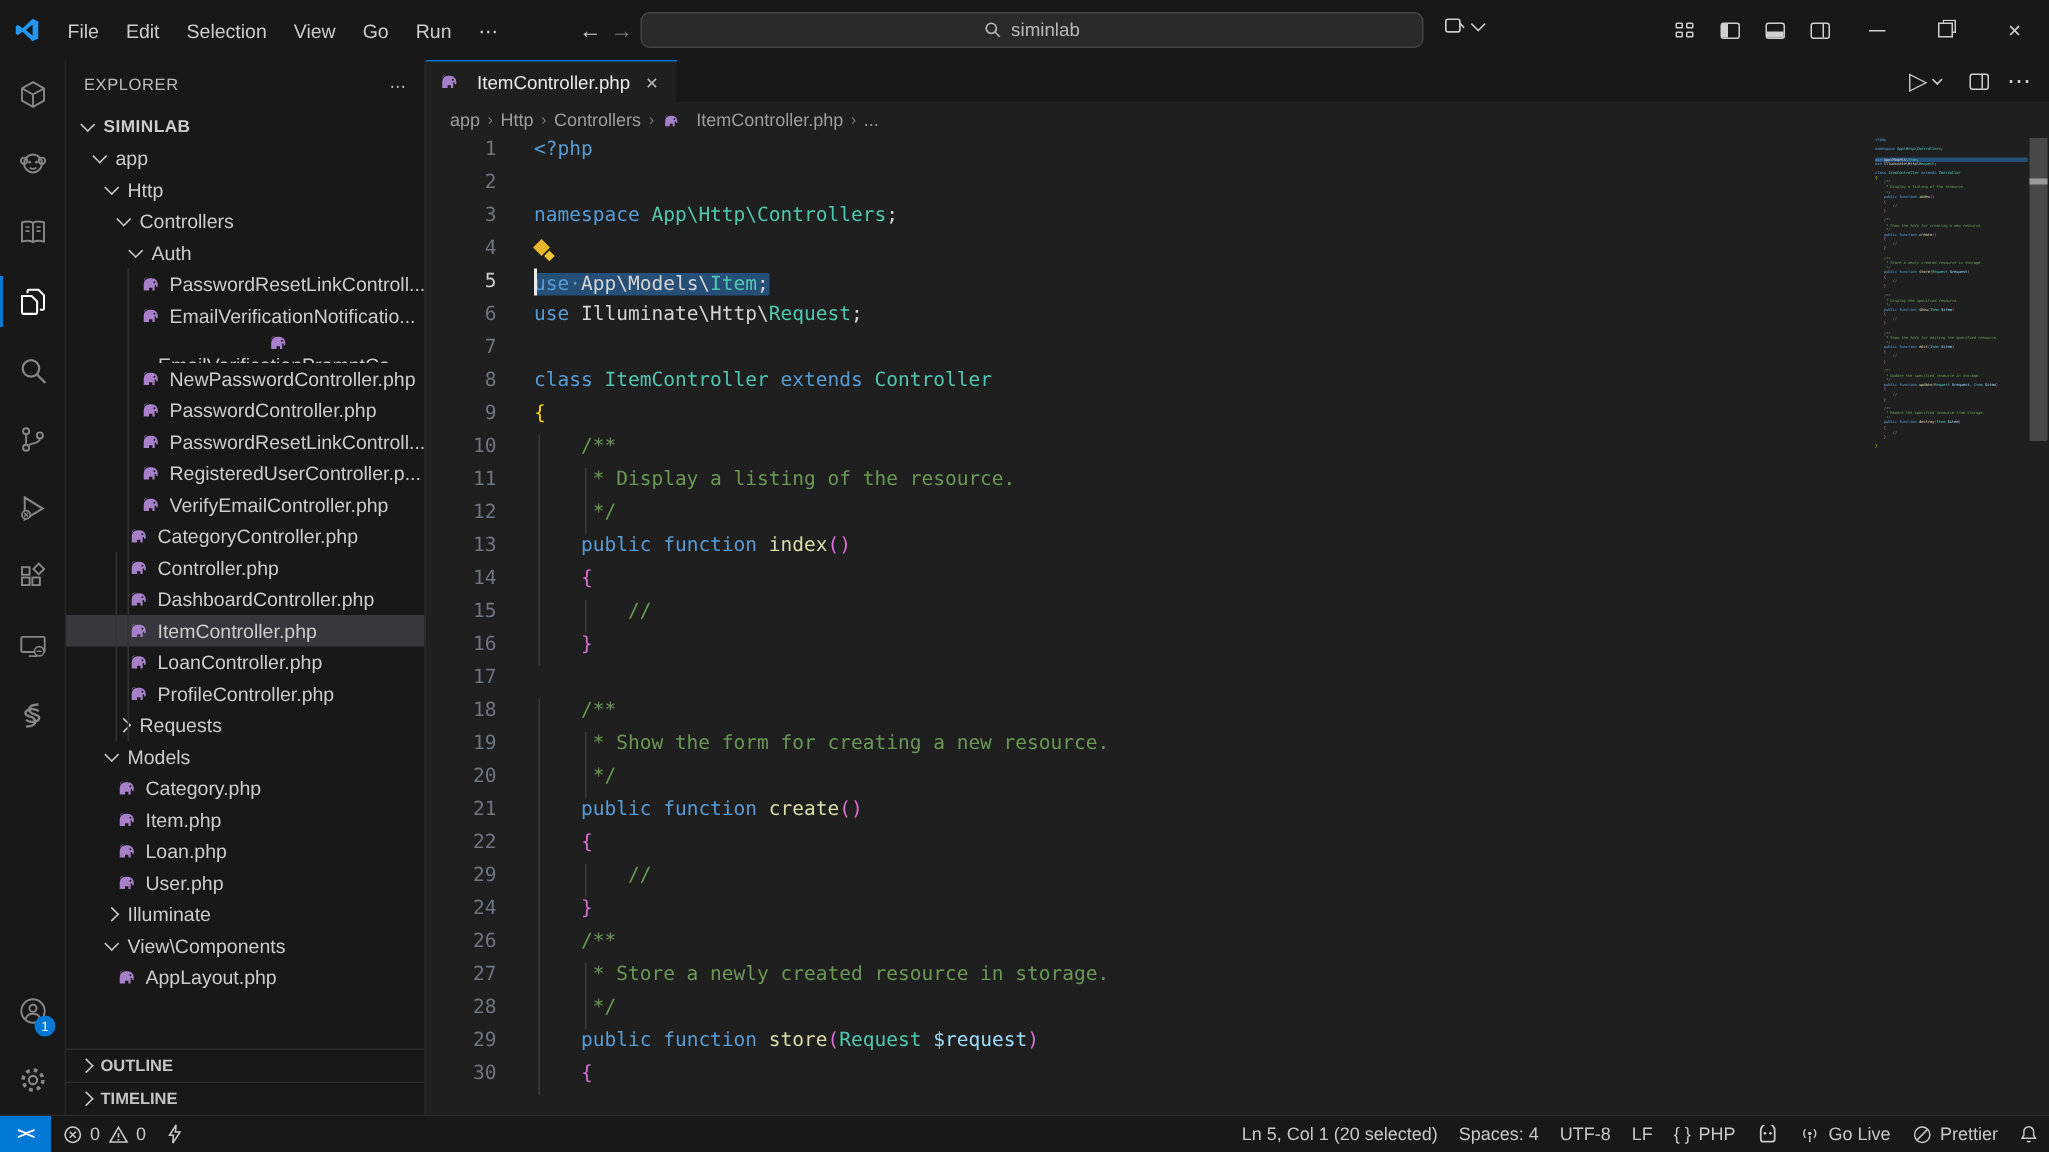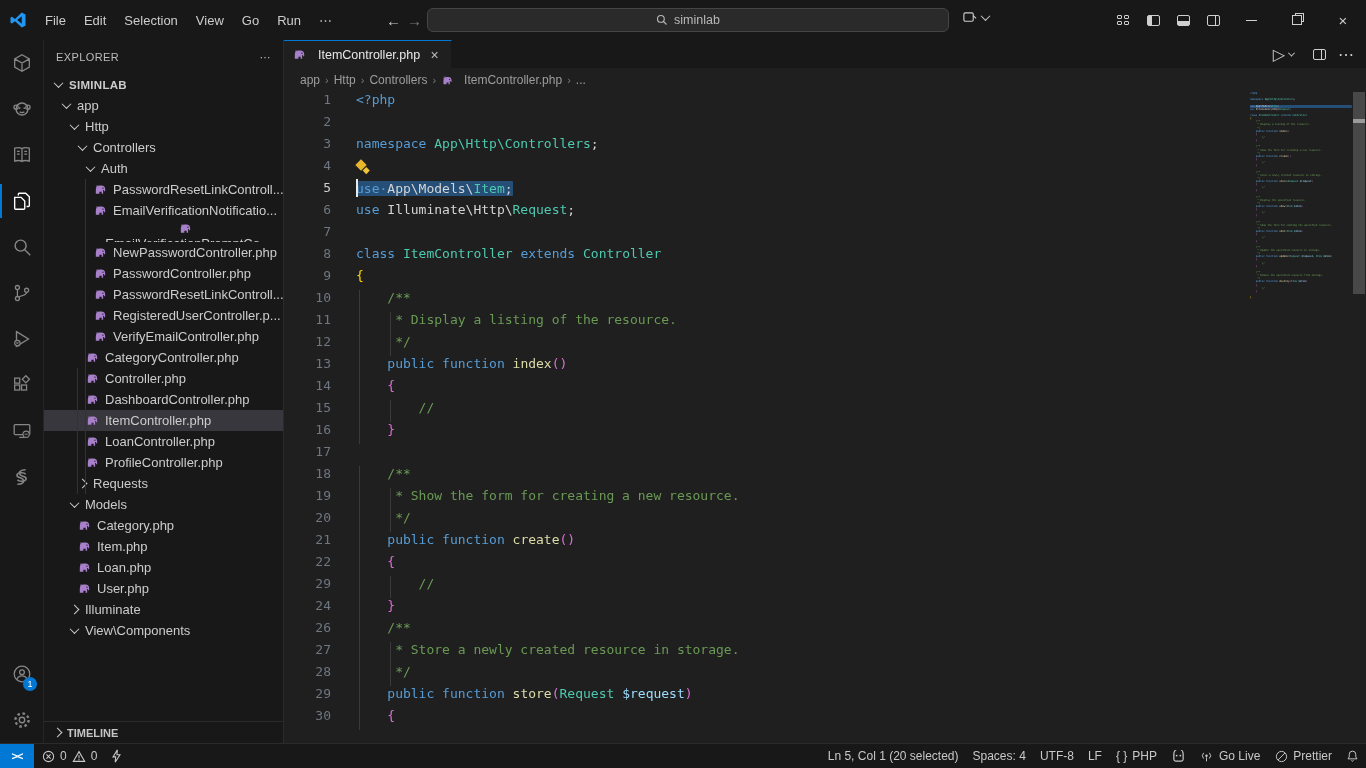--- a/index.html
+++ b/index.html
@@ -465,23 +465,37 @@
           <span class="lbl">User.php</span>
         </div>
         <div class="row" style="padding-left: 25px;">
           <span class="chev col"></span>
           <span class="lbl">Illuminate</span>
         </div>
         <div class="row" style="padding-left: 25px;">
           <span class="chev exp"></span>
           <span class="lbl">View\Components</span>
         </div>
+        <div class="row" style="padding-left: 33px;">
+          <span class="ph-ic">
+            <svg width="100%" height="100%" viewBox="0 0 16 16">
+              <path fill="#a780c9" d="M3 12.5 V8 a4.2 4.2 0 0 1 4.2-4.2 h1.6 A4.2 4.2 0 0 1 13 8 v1.2 c0 .9-1.2.9-1.2 0 V8.6 h-1 v3.9 h-1.6 v-2 h-2.4 v2 Z"></path>
+              <circle cx="10.6" cy="6.6" r=".7" fill="#181818"></circle>
+              <path fill="#a780c9" d="M3.2 5.2 a2 2 0 0 1 2.6-1.9 A2.6 2.6 0 0 0 3.4 6 Z"></path>
+            </svg>
+          </span>
+          <span class="lbl">AppLayout.php</span>
+        </div>
         <div class="tree-guide" style="left: 41px; top: 105px; height: 315px;"></div>
         <div class="tree-guide" style="left: 33px; top: 294px; height: 126px;"></div>
       </div>
+    <div class="panel-row">
+      <span class="chev col"></span>
+        <span>OUTLINE</span>
+    </div>
     <div class="panel-row">
       <span class="chev col"></span>
         <span>TIMELINE</span>
     </div>
   </div>
 
   <div class="editor">
     <div class="tabs">
       <div class="tab">
         <span class="ph-ic" id="tab-elephant">

